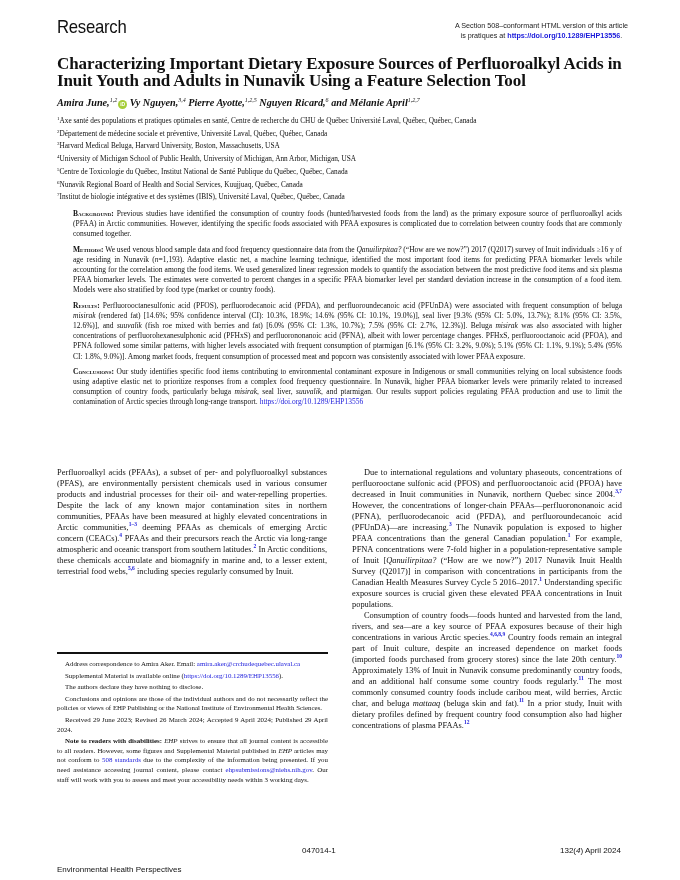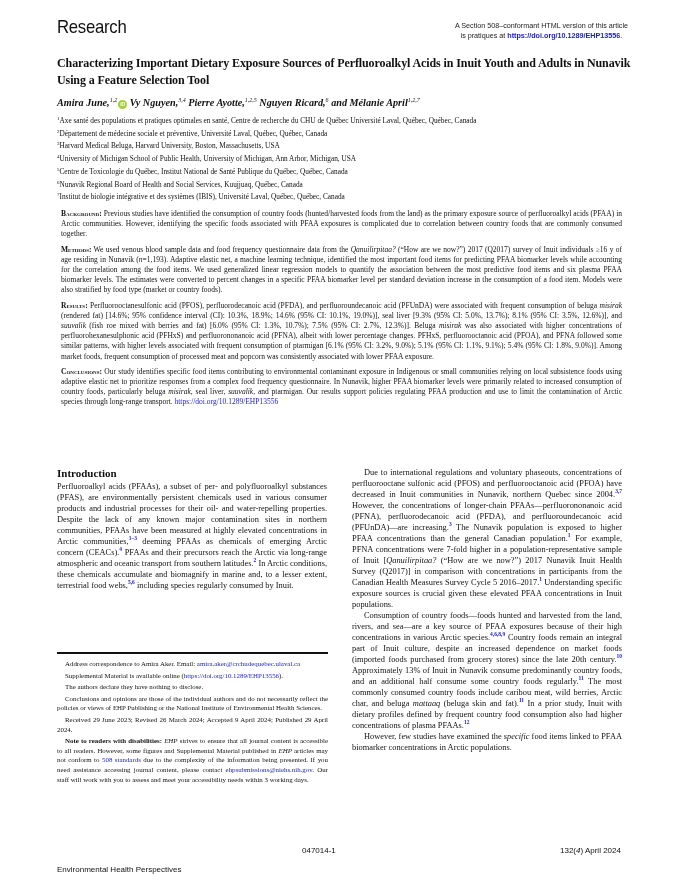--- a/index.html
+++ b/index.html
@@ -4,30 +4,30 @@
 <style>
   html, body { margin: 0; padding: 0; background: #ffffff; }
   body { width: 680px; height: 880px; position: relative; overflow: hidden; color: #111; font-family: "Liberation Serif", serif; }
   a, .link { color: #1a1adb; text-decoration: none; }
   .abs { position: absolute; }
 
   .header-label { left: 57px; top: 16px; font-family: "Liberation Sans", sans-serif; font-size: 19px; letter-spacing: -0.3px; color: #111; transform: scaleX(0.88); transform-origin: left top; }
   .header-note { right: 52px; top: 21px; text-align: center; font-family: "Liberation Sans", sans-serif; font-size: 7.2px; line-height: 9.5px; color: #222; }
   .header-note .link { font-weight: bold; }
 
-  .title { left: 57px; top: 55px; width: 580px; font-weight: bold; font-size: 12px; line-height: 17px; letter-spacing: -0.1px; }
+  .title { left: 57px; top: 55px; width: 580px; font-weight: bold; font-size: 17px; line-height: 17px; letter-spacing: -0.1px; }
   .authors { left: 57px; top: 97px; font-weight: bold; font-style: italic; font-size: 10.2px; white-space: nowrap; }
   .authors sup { font-size: 6px; font-weight: normal; }
   .orcid { display: inline-block; width: 9px; height: 9px; border-radius: 50%; background: #a6ce39; color: #fff; font-size: 5px; line-height: 9px; text-align: center; font-style: normal; font-family: "Liberation Sans", sans-serif; vertical-align: 0px; margin-left: 1px; }
 
   .affils { left: 57px; top: 114px; font-size: 7.3px; line-height: 10.3px; white-space: nowrap; }
   .affils sup { font-size: 5px; }
 
   .abstract { left: 57px; top: 209px; width: 565px; font-size: 7.5px; line-height: 10.2px; text-align: justify; }
-  .abstract p { margin: 0 0 5px 4px; }
+  .abstract p { margin: 0 0 5px 16px; }
   .abstract .hd { font-weight: bold; font-variant: small-caps; }
 
   .col { width: 270px; font-size: 8.4px; line-height: 11px; text-align: justify; }
   .col p { margin: 0; }
   .col p.ind { text-indent: 12px; }
   .col sup { font-size: 5.5px; line-height: 0; color: #1a1adb; font-weight: bold; }
   .col-left { left: 57px; top: 467px; }
   .col-right { left: 352px; top: 467px; }
   .section-h { font-family: "Liberation Serif", serif; font-weight: bold; font-size: 11px; line-height: 13px; margin: 0 0 1px 0; }
 
@@ -71,35 +71,33 @@
 </div>
 
 <div class="abs abstract">
   <p><span class="hd">Background:</span> <span>Previous studies have identified the consumption of country foods (hunted/harvested foods from the land) as the primary exposure source of perfluoroalkyl acids (PFAA) in Arctic communities. However, identifying the specific foods associated with PFAA exposures is complicated due to correlation between country foods that are commonly consumed together.</span></p>
   <p><span class="hd">Methods:</span> <span>We used venous blood sample data and food frequency questionnaire data from the </span><i>Qanuilirpitaa?</i><span> (“How are we now?”) 2017 (Q2017) survey of Inuit individuals ≥16 y of age residing in Nunavik (</span><i>n</i><span>=1,193). Adaptive elastic net, a machine learning technique, identified the most important food items for predicting PFAA biomarker levels while accounting for the correlation among the food items. We used generalized linear regression models to quantify the association between the most predictive food items and six plasma PFAA biomarker levels. The estimates were converted to percent changes in a specific PFAA biomarker level per standard deviation increase in the consumption of a food item. Models were also stratified by food type (market or country foods).</span></p>
   <p><span class="hd">Results:</span> <span>Perfluorooctanesulfonic acid (PFOS), perfluorodecanoic acid (PFDA), and perfluoroundecanoic acid (PFUnDA) were associated with frequent consumption of beluga </span><i>misirak</i><span> (rendered fat) [14.6%; 95% confidence interval (CI): 10.3%, 18.9%; 14.6% (95% CI: 10.1%, 19.0%)], seal liver [9.3% (95% CI: 5.0%, 13.7%); 8.1% (95% CI: 3.5%, 12.6%)], and </span><i>suuvalik</i><span> (fish roe mixed with berries and fat) [6.0% (95% CI: 1.3%, 10.7%); 7.5% (95% CI: 2.7%, 12.3%)]. Beluga </span><i>misirak</i><span> was also associated with higher concentrations of perfluorohexanesulphonic acid (PFHxS) and perfluorononanoic acid (PFNA), albeit with lower percentage changes. PFHxS, perfluorooctanoic acid (PFOA), and PFNA followed some similar patterns, with higher levels associated with frequent consumption of ptarmigan [6.1% (95% CI: 3.2%, 9.0%); 5.1% (95% CI: 1.1%, 9.1%); 5.4% (95% CI: 1.8%, 9.0%)]. Among market foods, frequent consumption of processed meat and popcorn was consistently associated with lower PFAA exposure.</span></p>
   <p><span class="hd">Conclusions:</span> <span>Our study identifies specific food items contributing to environmental contaminant exposure in Indigenous or small communities relying on local subsistence foods using adaptive elastic net to prioritize responses from a complex food frequency questionnaire. In Nunavik, higher PFAA biomarker levels were primarily related to increased consumption of country foods, particularly beluga </span><i>misirak</i><span>, seal liver, </span><i>suuvalik</i><span>, and ptarmigan. Our results support policies regulating PFAA production and use to limit the contamination of Arctic species through long-range transport.</span> <a class="link">https://doi.org/10.1289/EHP13556</a></p>
 </div>
 
 <div class="abs col col-left">
-  <div class="section-h">Introduction</div>
   <p><span>Perfluoroalkyl acids (PFAAs), a subset of per- and polyfluoroalkyl substances (PFAS), are environmentally persistent chemicals used in various consumer products and industrial processes for their oil- and water-repelling properties. Despite the lack of any known major contamination sites in northern communities, PFAAs have been measured at highly elevated concentrations in Arctic communities,</span><sup>1–3</sup><span> deeming PFAAs as chemicals of emerging Arctic concern (CEACs).</span><sup>4</sup><span> PFAAs and their precursors reach the Arctic via long-range atmospheric and oceanic transport from southern latitudes.</span><sup>2</sup><span> In Arctic conditions, these chemicals accumulate and biomagnify in marine and, to a lesser extent, terrestrial food webs,</span><sup>5,6</sup><span> including species regularly consumed by Inuit.</span></p>
 </div>
 
 <div class="abs divider"></div>
 <div class="abs footnotes">
   <p><span>Address correspondence to Amira Aker. Email: </span><a class="link">amira.aker@crchudequebec.ulaval.ca</a></p>
   <p><span>Supplemental Material is available online (</span><a class="link">https://doi.org/10.1289/EHP13556</a><span>).</span></p>
   <p>The authors declare they have nothing to disclose.</p>
   <p>Conclusions and opinions are those of the individual authors and do not necessarily reflect the policies or views of EHP Publishing or the National Institute of Environmental Health Sciences.</p>
   <p>Received 29 June 2023; Revised 26 March 2024; Accepted 9 April 2024; Published 29 April 2024.</p>
   <p><span class="bold">Note to readers with disabilities:</span><span> </span><i>EHP</i><span> strives to ensure that all journal content is accessible to all readers. However, some figures and Supplemental Material published in </span><i>EHP</i><span> articles may not conform to </span><a class="link">508 standards</a><span> due to the complexity of the information being presented. If you need assistance accessing journal content, please contact </span><a class="link">ehpsubmissions@niehs.nih.gov</a><span>. Our staff will work with you to assess and meet your accessibility needs within 3 working days.</span></p>
 </div>
 
 <div class="abs col col-right">
   <p class="ind"><span>Due to international regulations and voluntary phaseouts, concentrations of perfluorooctane sulfonic acid (PFOS) and perfluorooctanoic acid (PFOA) have decreased in Inuit communities in Nunavik, northern Quebec since 2004.</span><sup>3,7</sup><span> However, the concentrations of longer-chain PFAAs—perfluorononanoic acid (PFNA), perfluorodecanoic acid (PFDA), and perfluoroundecanoic acid (PFUnDA)—are increasing.</span><sup>3</sup><span> The Nunavik population is exposed to higher PFAA concentrations than the general Canadian population.</span><sup>1</sup><span> For example, PFNA concentrations were 7-fold higher in a population-representative sample of Inuit [</span><i>Qanuilirpitaa?</i><span> (“How are we now?”) 2017 Nunavik Inuit Health Survey (Q2017)] in comparison with concentrations in participants from the Canadian Health Measures Survey Cycle 5 2016–2017.</span><sup>1</sup><span> Understanding specific exposure sources is crucial given these elevated PFAA concentrations in Inuit populations.</span></p>
   <p class="ind"><span>Consumption of country foods—foods hunted and harvested from the land, rivers, and sea—are a key source of PFAA exposures because of their high concentrations in various Arctic species.</span><sup>4,6,8,9</sup><span> Country foods remain an integral part of Inuit culture, despite an increased dependence on market foods (imported foods purchased from grocery stores) since the late 20th century.</span><sup>10</sup><span> Approximately 13% of Inuit in Nunavik consume predominantly country foods, and an additional half consume some country foods regularly.</span><sup>11</sup><span> The most commonly consumed country foods include caribou meat, wild berries, Arctic char, and beluga </span><i>mattaaq</i><span> (beluga skin and fat).</span><sup>11</sup><span> In a prior study, Inuit with dietary profiles defined by frequent country food consumption also had higher concentrations of plasma PFAAs.</span><sup>12</sup></p>
-  <p class="ind"><span>However, few studies have examined the </span><i>specific</i><span> food items linked to PFAA biomarker concentrations in Arctic populations.</span></p>
 </div>
 
 <div class="abs footer footer-left">Environmental Health Perspectives</div>
 <div class="abs footer footer-center">047014-1</div>
 <div class="abs footer footer-right"><span>132(</span><i>4</i><span>) April 2024</span></div>
 
 </body></html>

